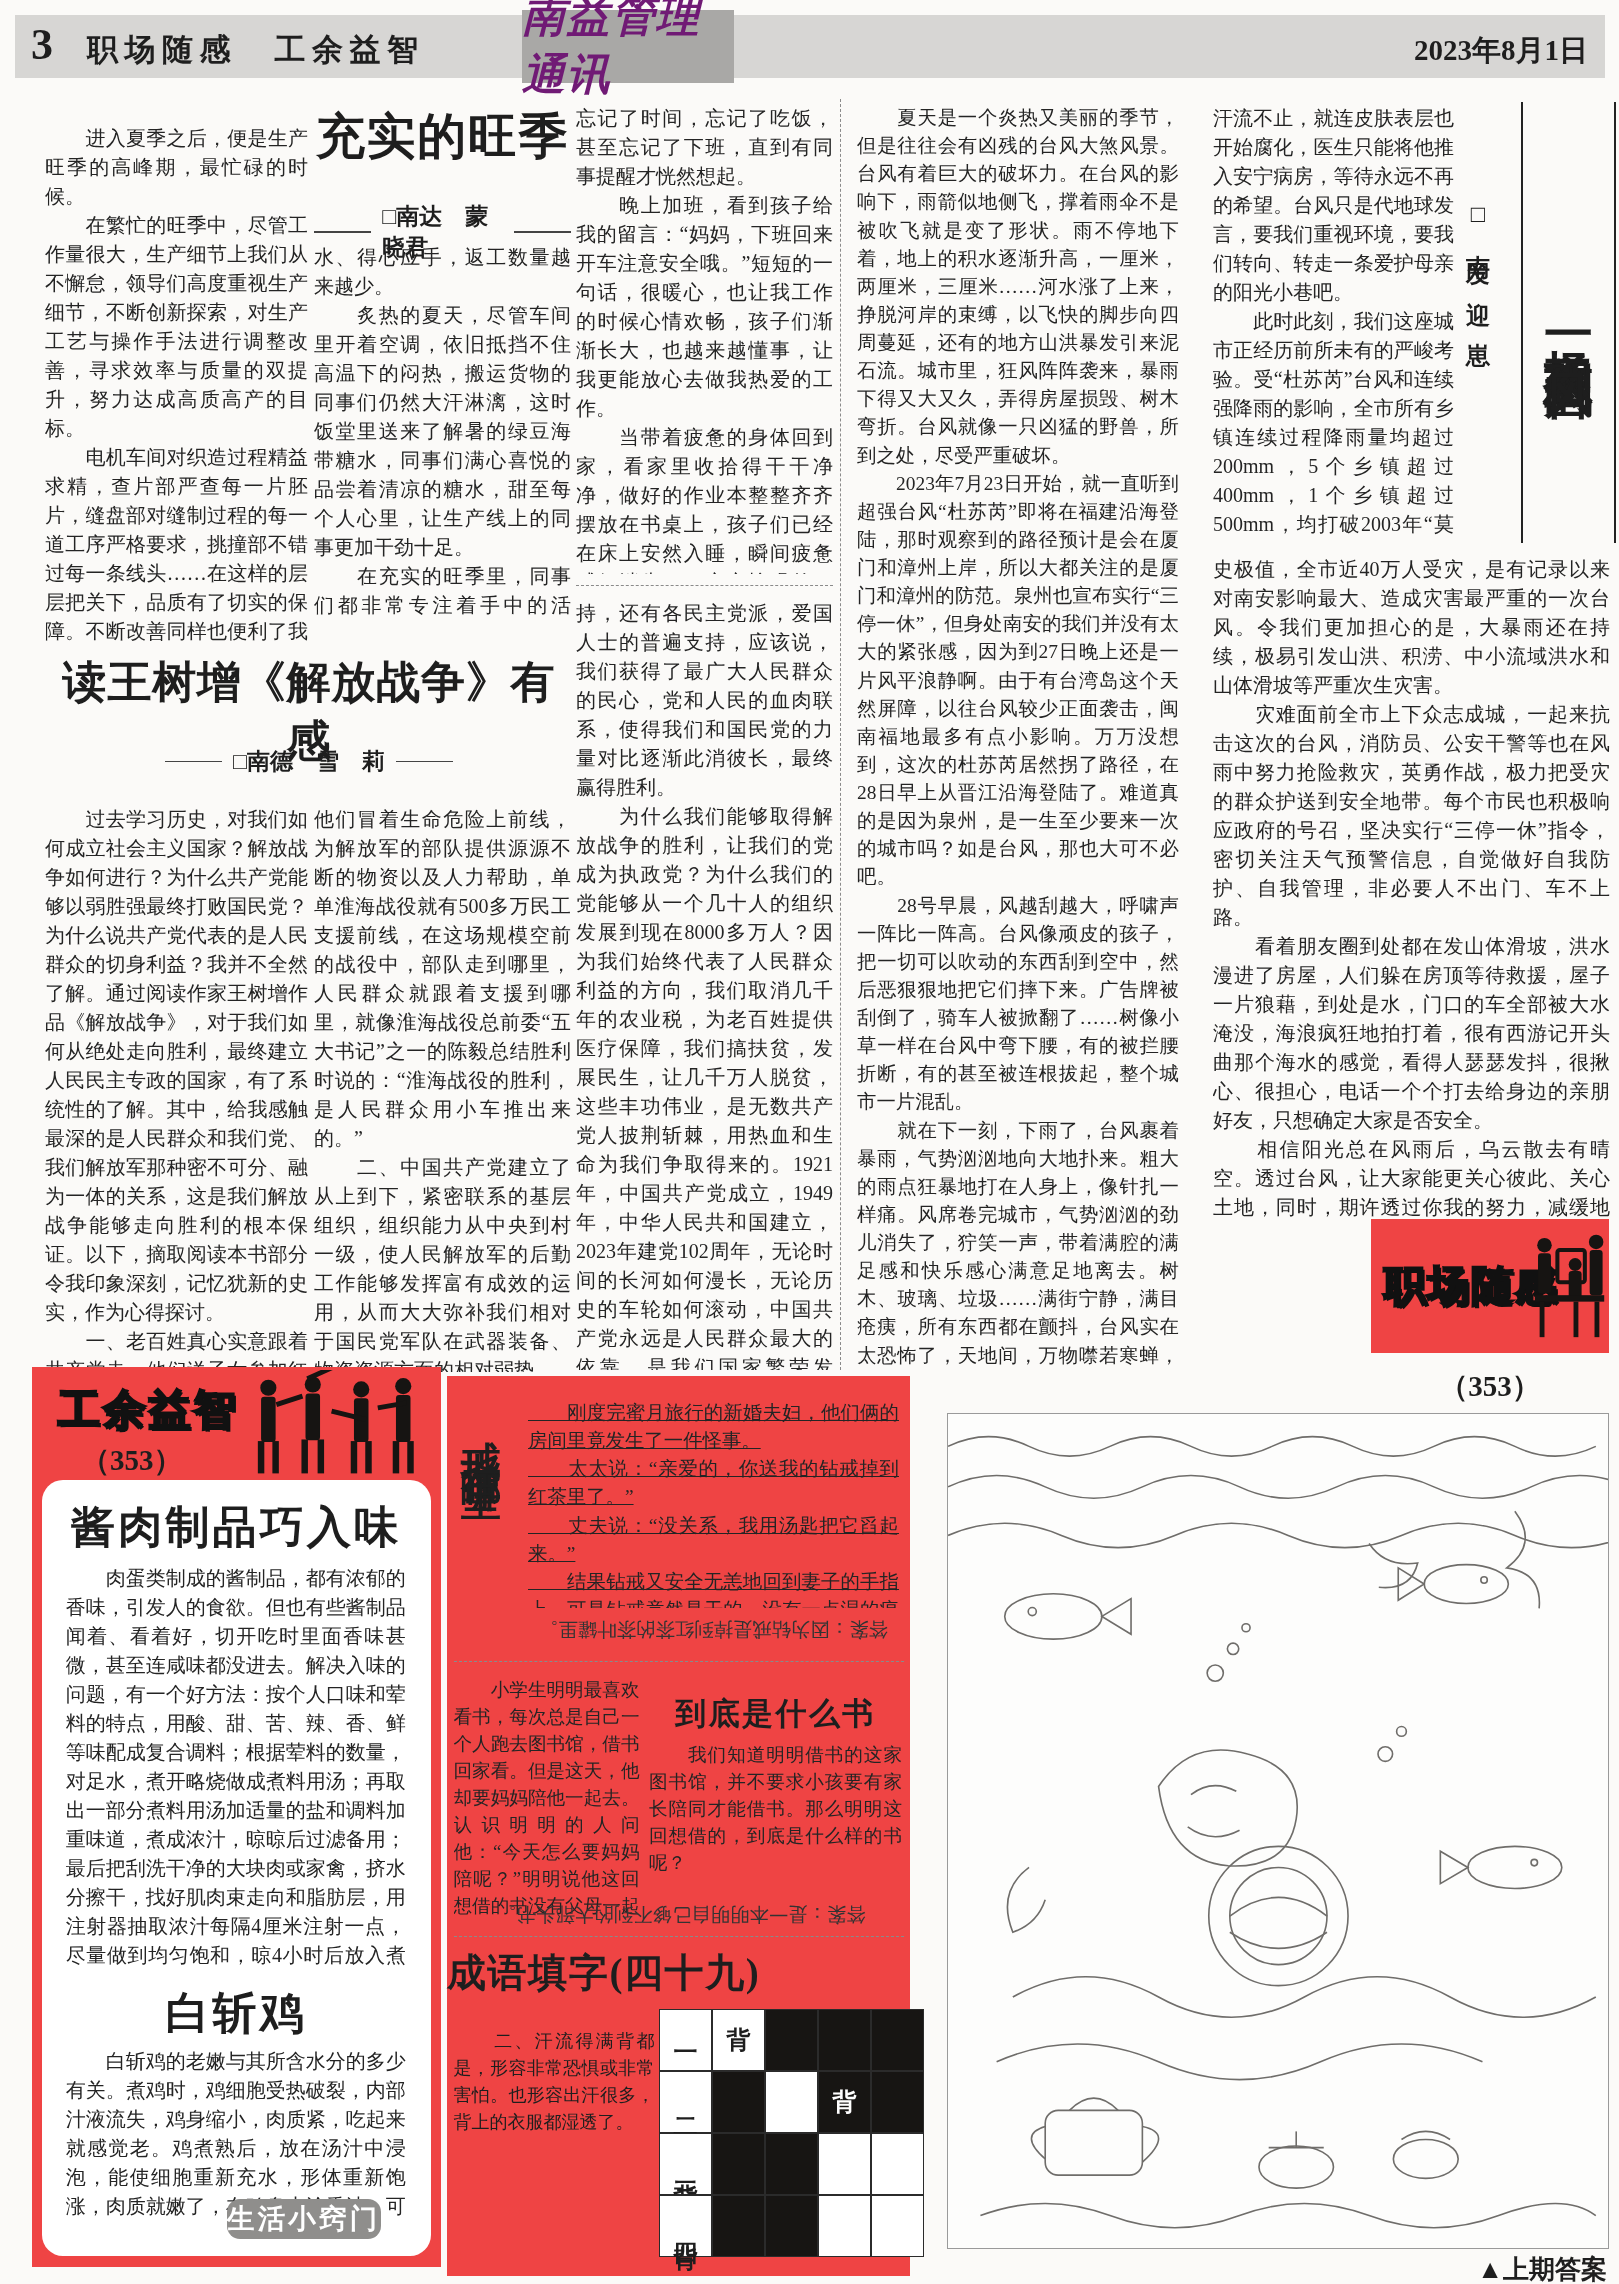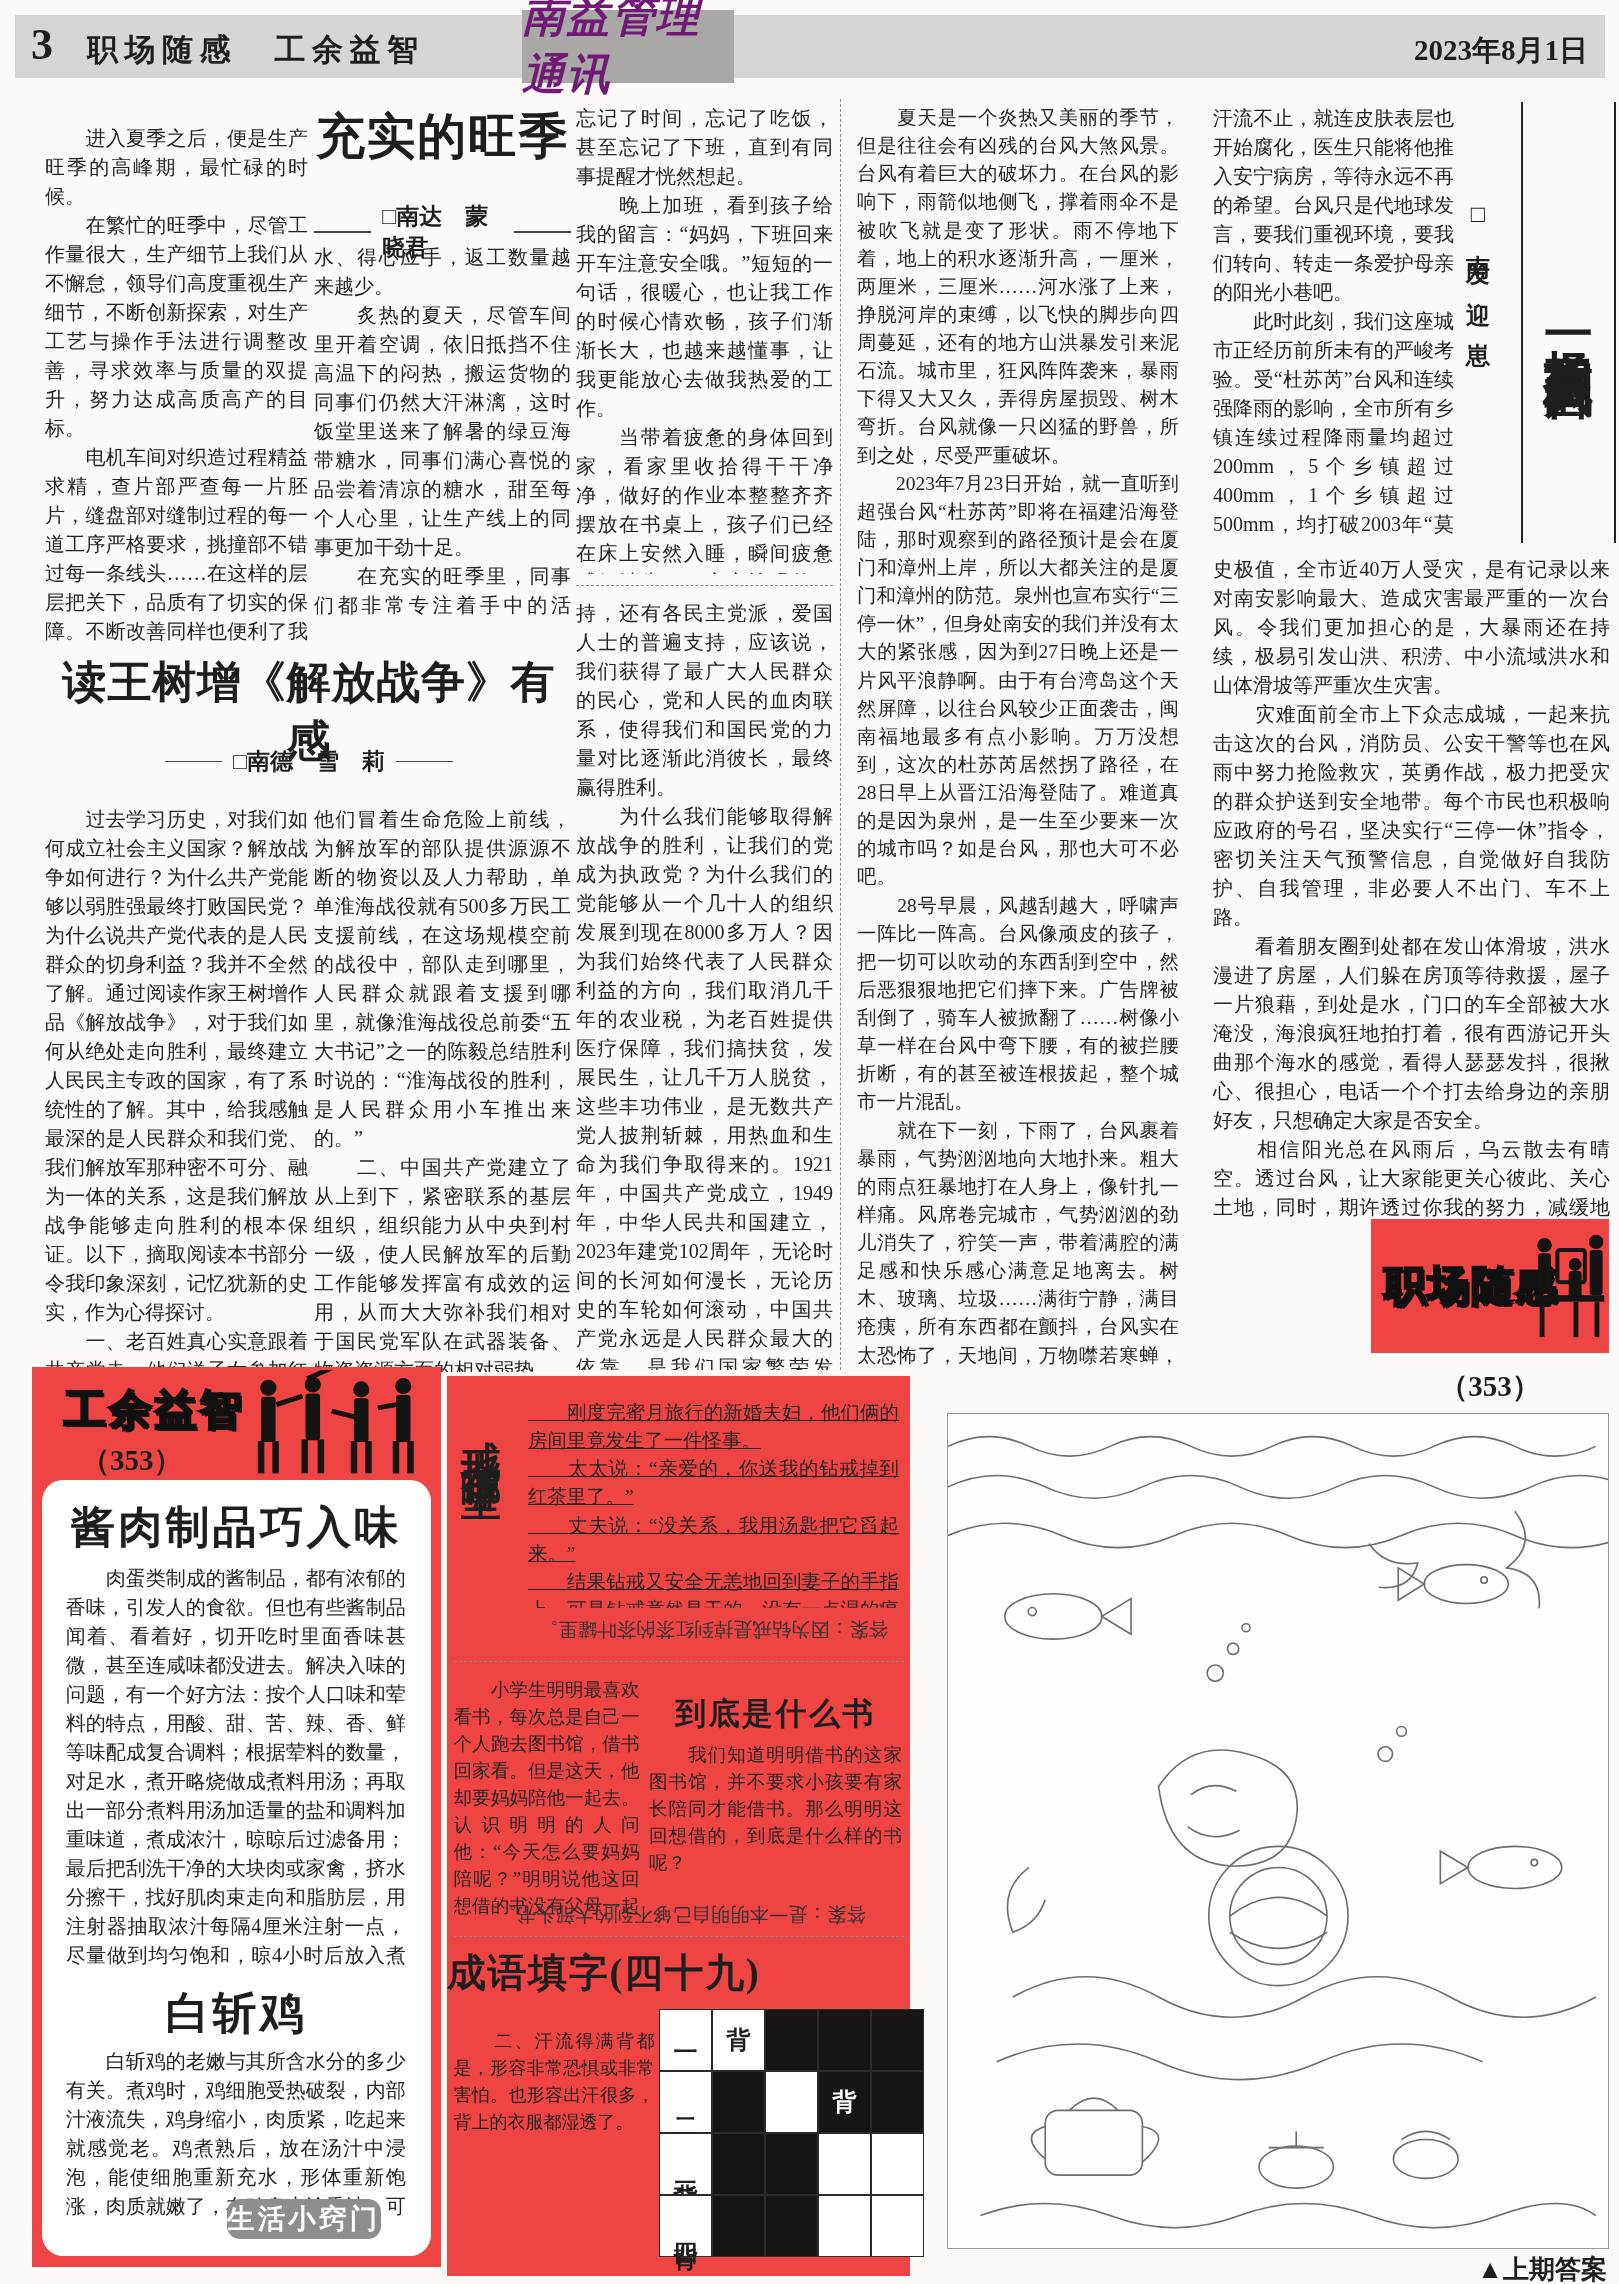--- a/index.html
+++ b/index.html
@@ -130,21 +130,21 @@
         <rect x="2" y="82" width="86" height="8"></rect>
         <rect x="8" y="90" width="6" height="44"></rect>
           <rect x="50" y="90" width="6" height="44"></rect>
           <rect x="76" y="90" width="6" height="44"></rect>
       </g>
     </svg>
   </div>
   <div class="abs issue" style="left:1371px;top:1367px;width:238px;text-align:center;">（353）</div>
 
   <div class="abs greybox" style="left:32px;top:1367px;width:409px;height:900px;">
-    <div class="badge-title" style="position:absolute;left:32px;top:14.6px;font-size:42px;letter-spacing:3.2px;">工余益智</div>
+    <div class="badge-title" style="position:absolute;left:26px;top:14.6px;font-size:42px;letter-spacing:3.2px;">工余益智</div>
     <div class="issue" style="position:absolute;left:49px;top:74px;">（353）</div>
     <svg width="178" height="105" viewBox="0 0 220 130" style="position:absolute;right:14.6px;top:3.2px;">
       <g fill="#161412">
         <circle cx="25" cy="22" r="10"></circle>
           <rect x="16" y="33" width="18" height="56" rx="4"></rect>
         <rect x="12" y="88" width="8" height="40"></rect>
           <rect x="30" y="88" width="8" height="40"></rect>
         <rect x="34" y="40" width="34" height="6" transform="rotate(-18 34 40)"></rect>
         <circle cx="80" cy="18" r="10"></circle>
           <rect x="71" y="29" width="18" height="58" rx="4"></rect>

